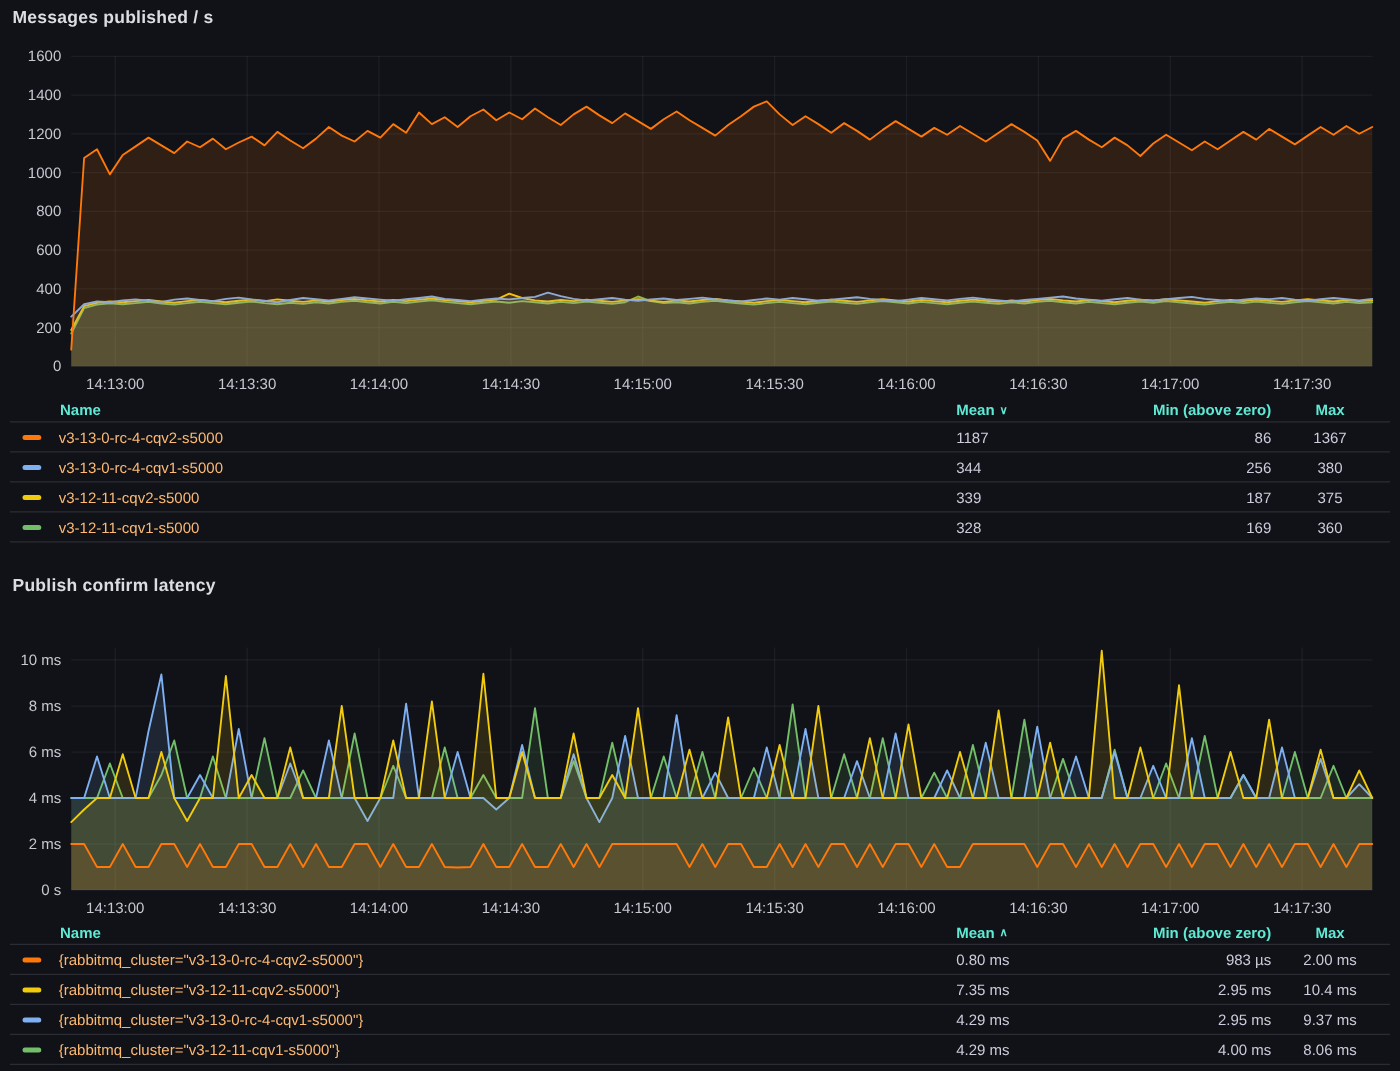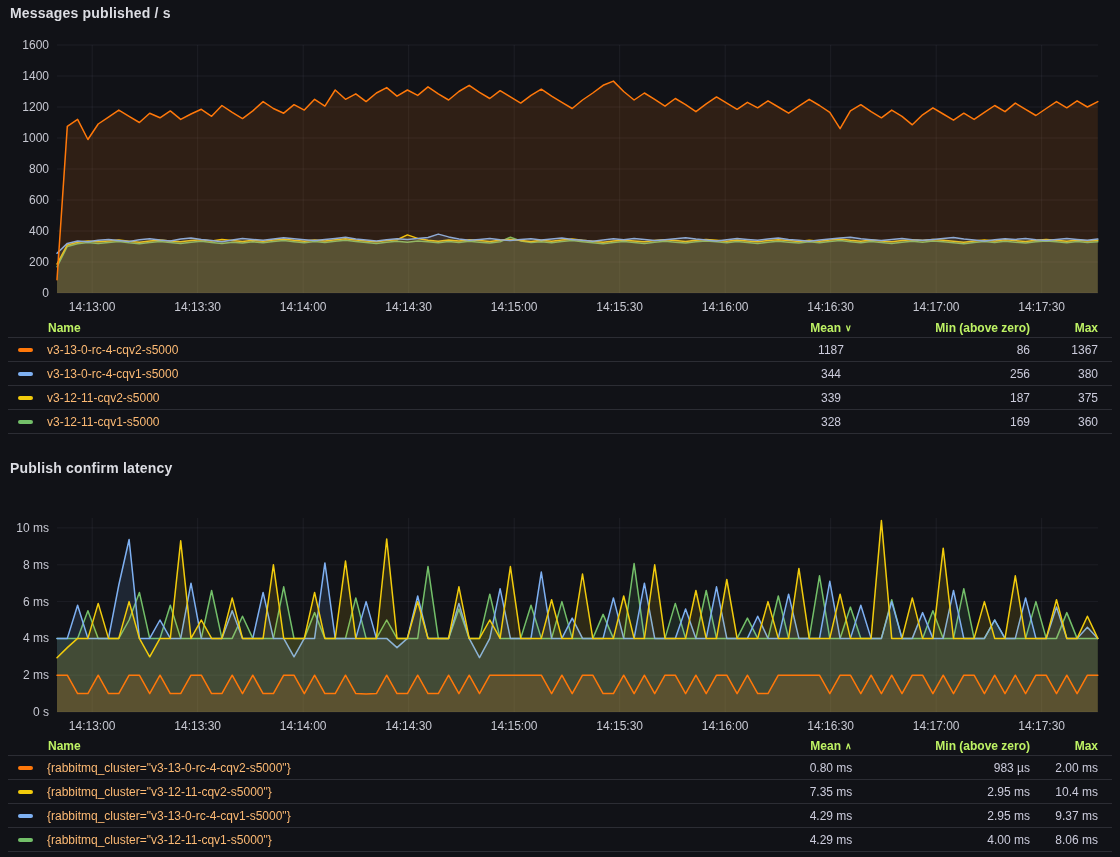--- a/index.html
+++ b/index.html
@@ -7,28 +7,28 @@
           font-family:"Liberation Sans",sans-serif;color:#CCCCDC;}
   .panel-title{position:absolute;left:10px;margin:0;font-size:14px;font-weight:700;color:#DCDDE3;letter-spacing:.2px;}
   #title0{top:5px;}
   #title1{top:460px;}
   svg.chart{position:absolute;left:0;display:block;}
   #chart0{top:30px;}
   #chart1{top:500px;}
   .legend{position:absolute;left:8px;width:1104px;padding-right:0;font-size:12px;box-sizing:border-box;}
   #legend-block0{top:318px;}
   #legend-block1{top:736px;}
-  .lg-head{display:flex;height:20px;align-items:center;color:#bef264;font-weight:700;
+  .lg-head{display:flex;height:20px;align-items:center;color:#5eead4;font-weight:700;
            border-bottom:1px solid rgba(204,204,220,0.15);box-sizing:border-box;}
   .lg-row{display:flex;height:24px;align-items:center;border-bottom:1px solid rgba(204,204,220,0.15);box-sizing:border-box;}
   .c-name{flex:1;display:flex;align-items:center;padding-left:10px;min-width:0;white-space:nowrap;}
   .lg-head .c-name{padding-left:40px;}
-  .c-mean{width:120px;text-align:center;flex:none;padding-right:14px;box-sizing:border-box;}
+  .c-mean{width:120px;text-align:left;flex:none;padding-right:14px;box-sizing:border-box;}
   .c-min{width:132px;text-align:right;flex:none;padding-right:0;box-sizing:border-box;}
-  .c-max{width:82px;text-align:right;flex:none;padding-right:14px;box-sizing:border-box;}
+  .c-max{width:82px;text-align:center;flex:none;padding-right:14px;box-sizing:border-box;margin-left:13px;}
   .lg-head .c-mean,.lg-head .c-min,.lg-head .c-max{font-weight:700;}
   .swatch{width:15px;height:4px;border-radius:2px;margin-right:14px;flex:none;}
   .sname{color:#fdba74;cursor:pointer;}
   .caret{margin-left:4px;font-size:9px;display:inline-block;transform:translateY(-1px);}
   .grid{stroke:rgba(204,204,220,0.07);stroke-width:1;}
   .tick{fill:#C7C8D2;font-size:12px;font-family:"Liberation Sans",sans-serif;}
   .ty{text-anchor:end;}
   .tx{text-anchor:middle;}
 </style>
 </head>

